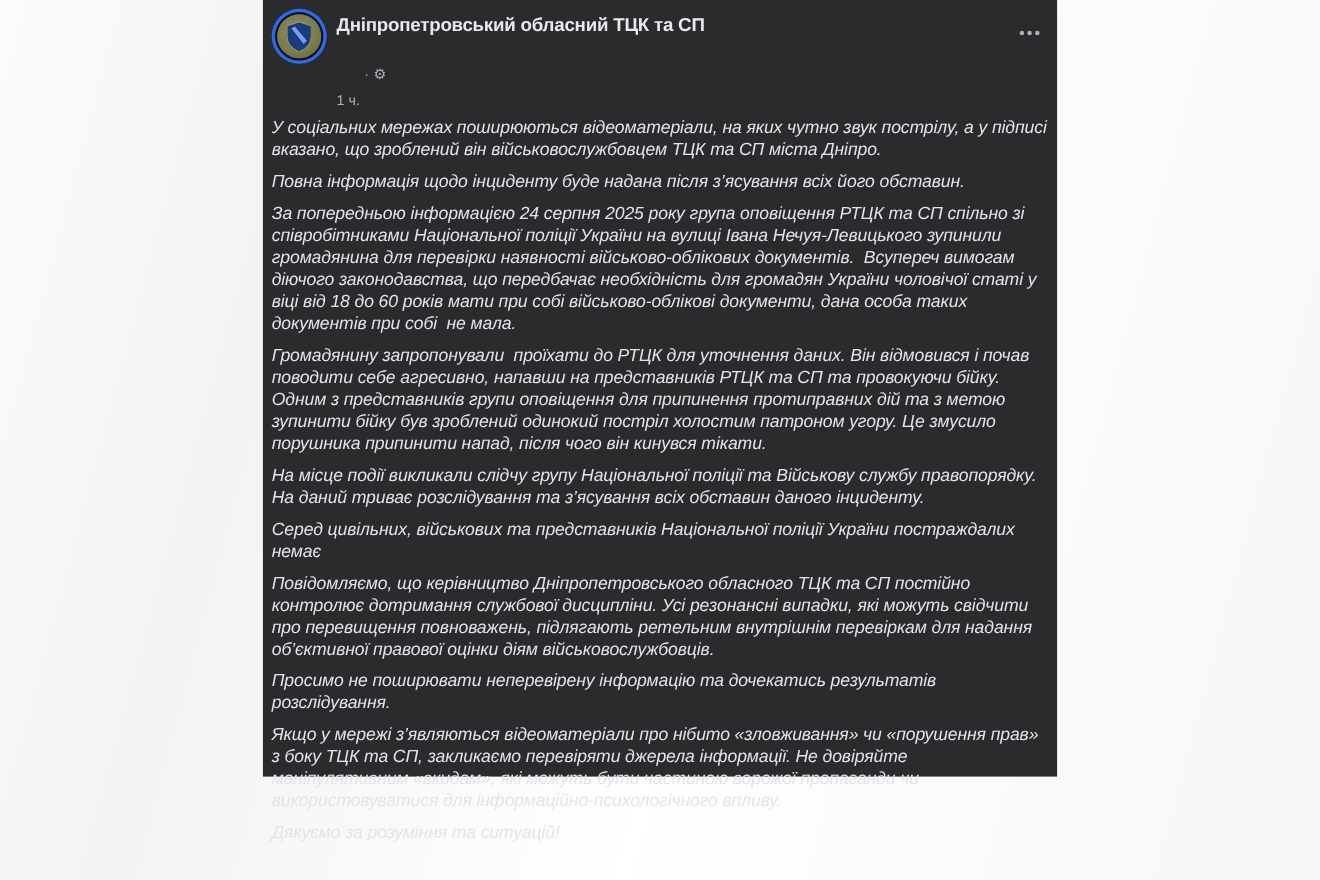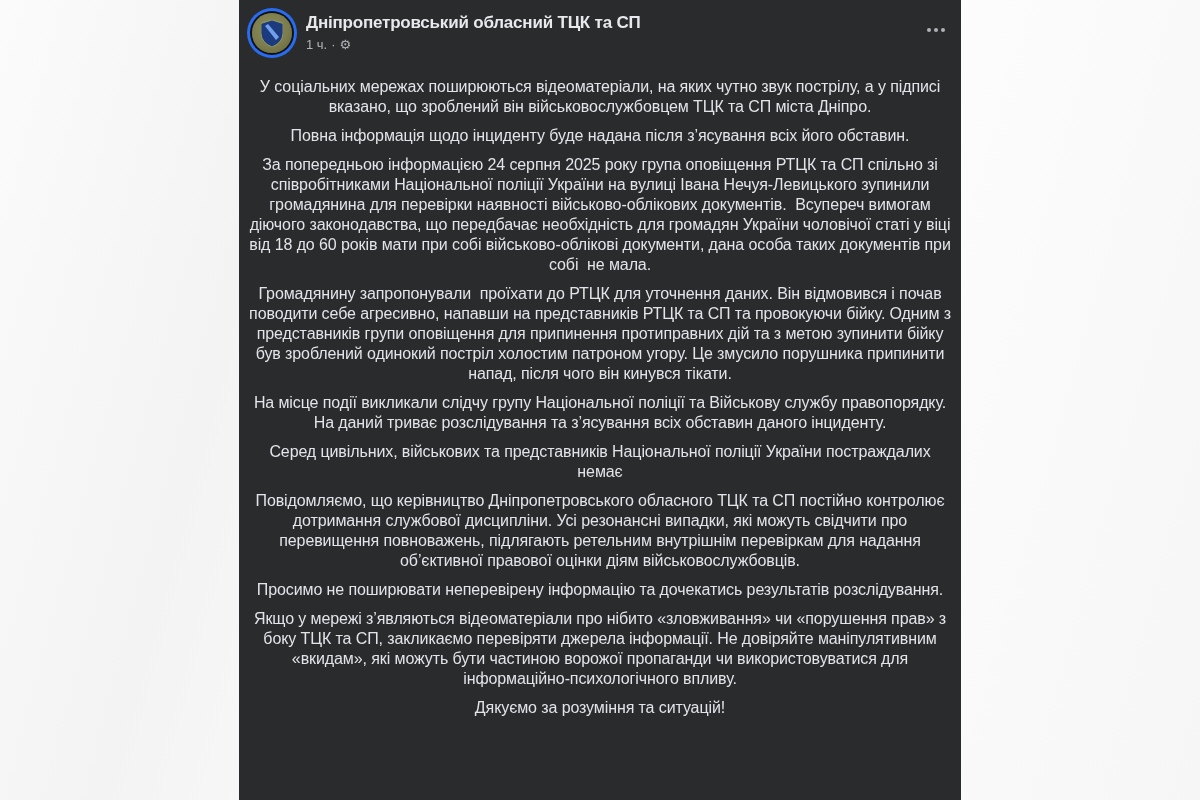--- a/index.html
+++ b/index.html
@@ -11,25 +11,24 @@
     font-family: "Liberation Sans", "DejaVu Sans", sans-serif;
   }
   body {
     background: linear-gradient(105deg, #fbfbfb 0%, #f3f3f4 22%, #ffffff 55%, #f6f6f7 100%);
   }
   .post-card {
     position: absolute;
     left: 239px;
     top: 0;
     width: 722px;
-    height: 800px;
+    height: 706px;
     background: #2a2b2d;
     box-sizing: border-box;
     padding: 8px 8px 10px 8px;
-    text-align: center;
   }
   .post-header {
     position: relative;
     display: flex;
     align-items: flex-start;
   }
   .avatar {
     width: 40px;
     height: 40px;
     border-radius: 50%;
@@ -55,21 +54,21 @@
     cursor: pointer;
   }
   .meta-row {
     display: flex;
     align-items: center;
     gap: 4px;
     margin-top: 3px;
     color: #b0b3b8;
     font-size: 13px;
   }
-  .meta-row .timestamp { cursor: pointer; }
+  .meta-row .timestamp { cursor: pointer; margin-top: 46px; }
   .privacy-icon {
     font-size: 13px;
     line-height: 13px;
     color: #b0b3b8;
   }
   .menu-button {
     position: absolute;
     top: 14px;
     right: 2px;
     display: flex;
@@ -77,21 +76,22 @@
     padding: 6px;
     cursor: pointer;
   }
   .menu-button .dot {
     width: 4px;
     height: 4px;
     border-radius: 50%;
     background: #aeb1b6;
   }
   .post-body {
-    margin-top: 24px;
+    margin-top: 9px;
+    font-style: italic;
   }
   .post-body p {
     color: #e2e4e9;
     font-size: 16px;
     line-height: 20px;
     letter-spacing: -0.1px;
     margin: 0 0 9px 0;
     white-space: pre-wrap;
   }
   .shield-svg { display: block; }

